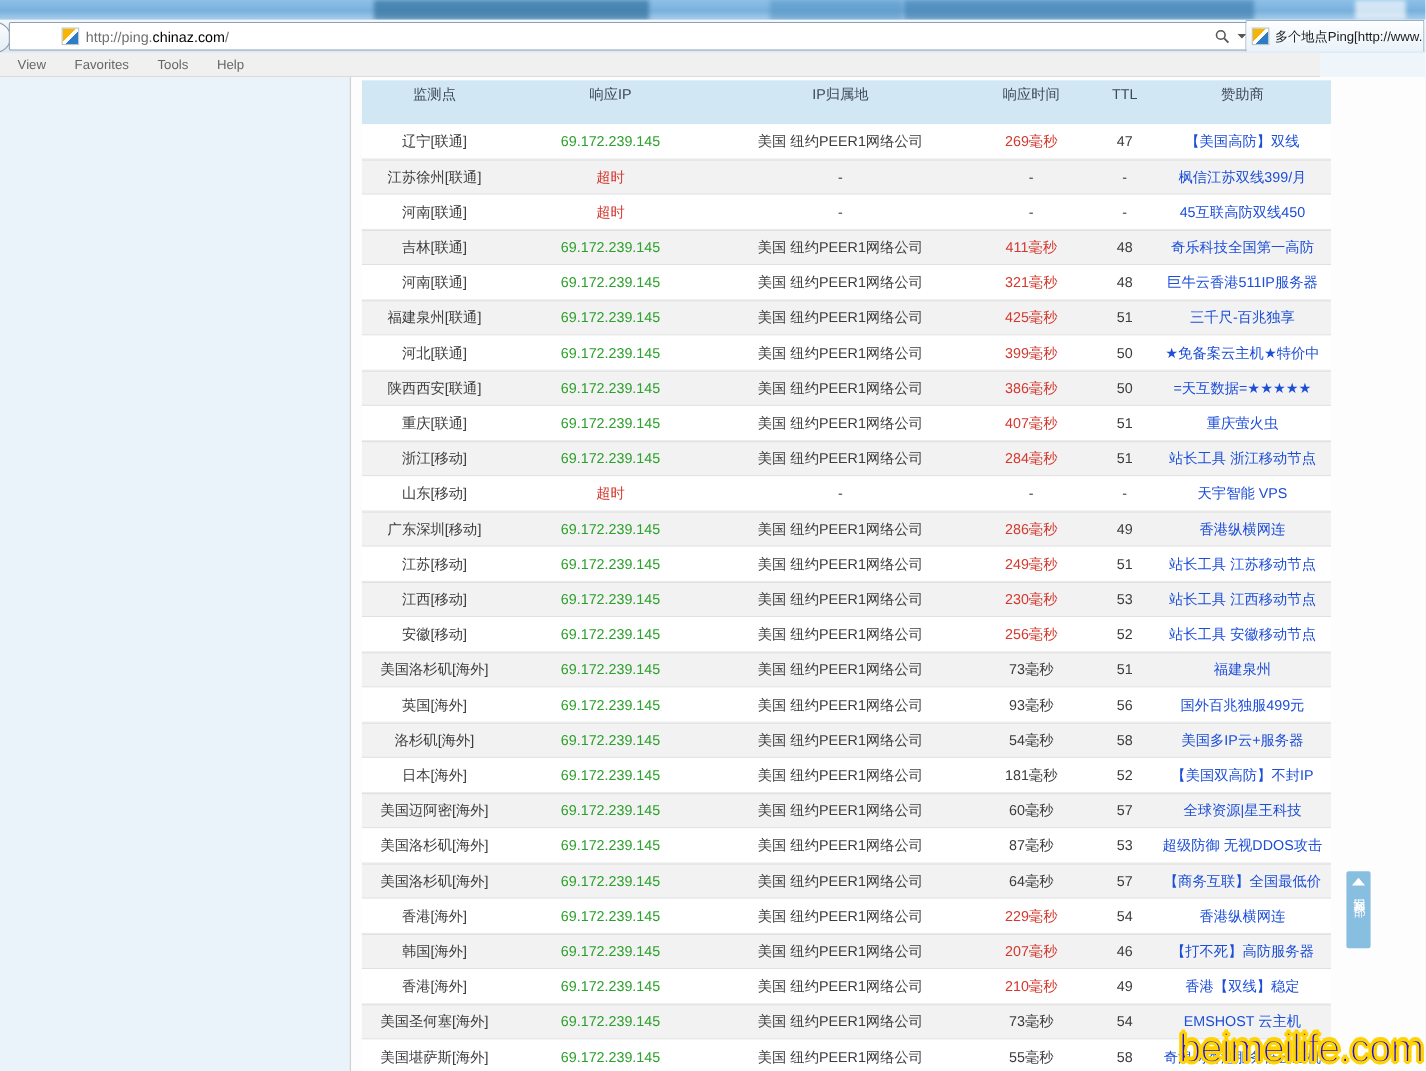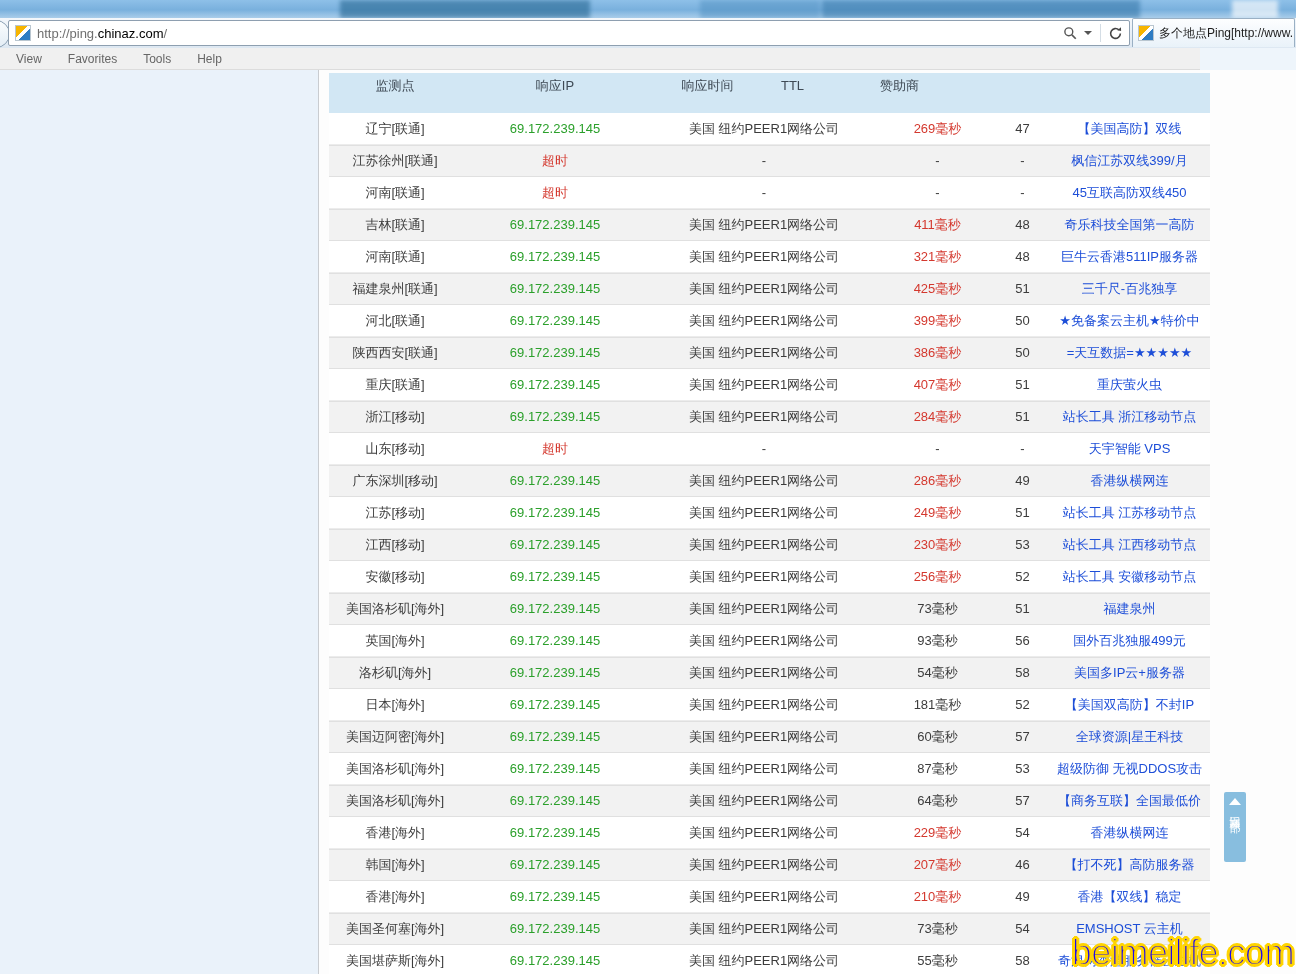--- a/index.html
+++ b/index.html
@@ -15,21 +15,21 @@
   .blob1{left:340px;width:250px;background:#1d5f8a;opacity:.55;}
   .blob2{left:700px;width:120px;background:#4b8cbd;opacity:.45;}
   .blob3{left:822px;width:318px;background:#2a6da0;opacity:.5;}
   .blob4{left:1232px;width:46px;background:#ffffff;opacity:.65;filter:blur(4px);}
   
   .toolbar{position:absolute;left:0;top:18px;width:1296px;height:30px;
     background:linear-gradient(180deg,#f3f7fb,#dde8f2);}
   .backbtn{position:absolute;left:-18px;top:2px;width:26px;height:26px;border-radius:50%;
     border:1px solid #8ba0b4;background:linear-gradient(180deg,#fbfdfe,#e3edf5);}
   .addressbar{position:absolute;left:8px;top:2px;width:1120px;height:24px;background:#fff;
-    border:1px solid #8e9fb0;border-radius:2px;display:flex;align-items:center;}
+    border:1px solid #8e9fb0;border-radius:2px;display:flex;align-items:center;padding-left:41px;}
   .favicon{width:16px;height:16px;margin:0 6px 0 6px;flex:0 0 16px;
     background:linear-gradient(135deg,#f7b500 0 42%,#ffffff 42% 58%,#2e7cc3 58% 100%);
     border:1px solid #b9c6d0;box-sizing:border-box;}
   .url{font-size:13px;color:#000;white-space:nowrap;flex:1 1 auto;}
   .url .dim{color:#6f6f6f;}
   .ab-controls{display:flex;align-items:center;margin-right:4px;}
   .iconbtn{display:flex;align-items:center;justify-content:center;width:20px;height:20px;cursor:pointer;}
   .caret{width:0;height:0;border-left:4px solid transparent;border-right:4px solid transparent;
     border-top:4px solid #555;margin:0 4px;}
   .vdiv{width:1px;height:18px;background:#d4dde5;margin:0 4px;}
@@ -122,20 +122,21 @@
   <div class="menu-item">Help</div>
 </div>
 
 <div class="content">
   <div class="page"></div>
 
   <div class="ptable">
     <div class="thead">
       <div class="cell c-loc">监测点</div>
       <div class="cell c-ip">响应IP</div>
+      <div class="cell c-geo">IP归属地</div>
       <div class="cell c-time">响应时间</div>
       <div class="cell c-ttl">TTL</div>
       <div class="cell c-sponsor">赞助商</div>
     </div>
     <div id="tbody">
         <div class="trow">
     <div class="cell c-loc">辽宁[联通]</div>
     <div class="cell c-ip green">69.172.239.145</div>
     <div class="cell c-geo">美国 纽约PEER1网络公司</div>
     <div class="cell c-time red">269毫秒</div>

